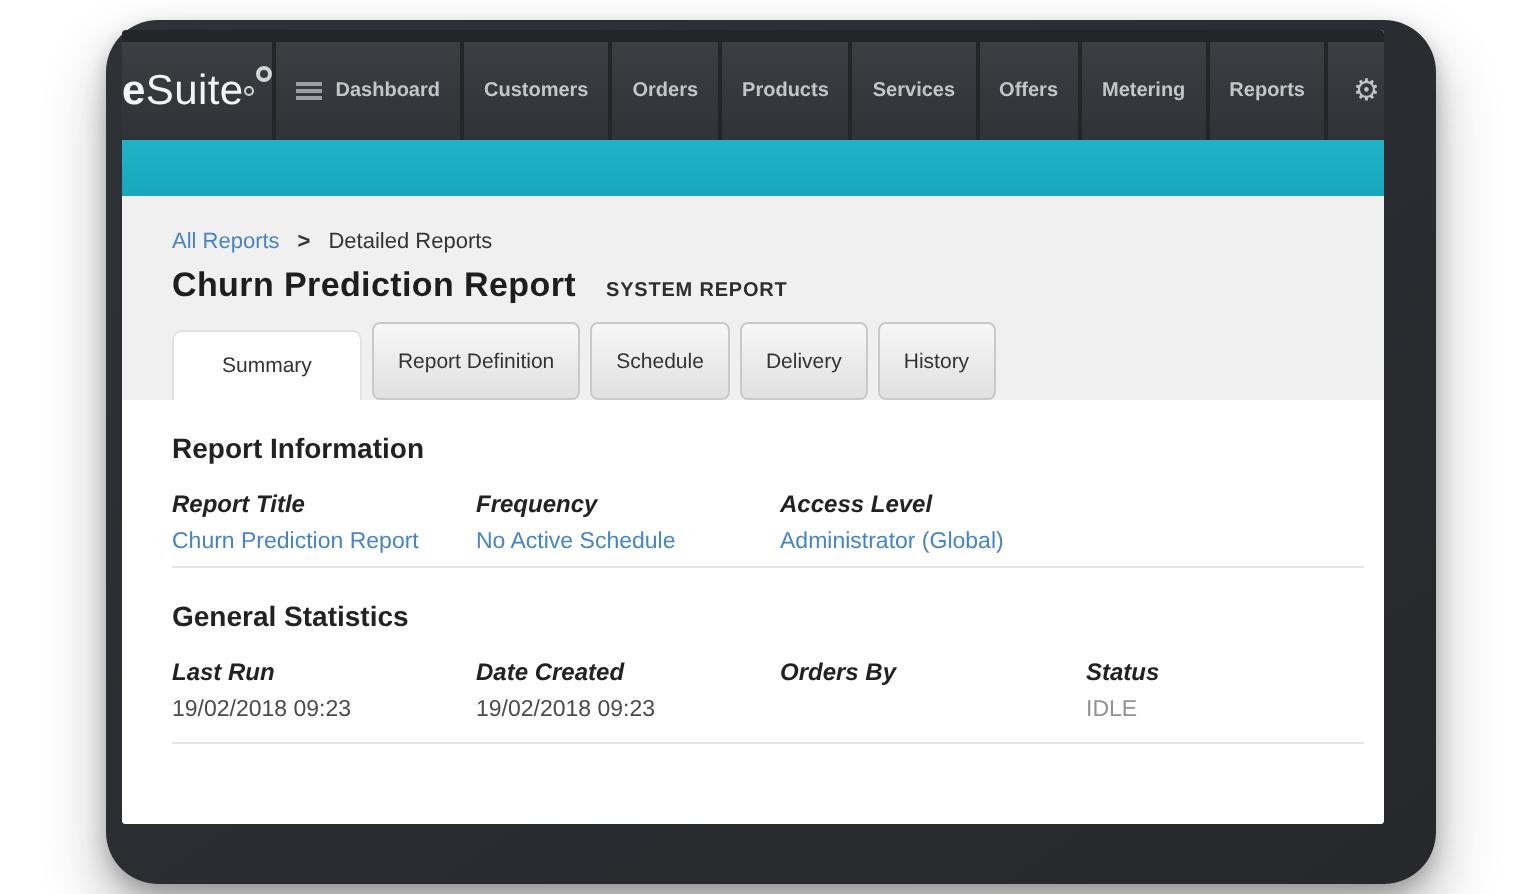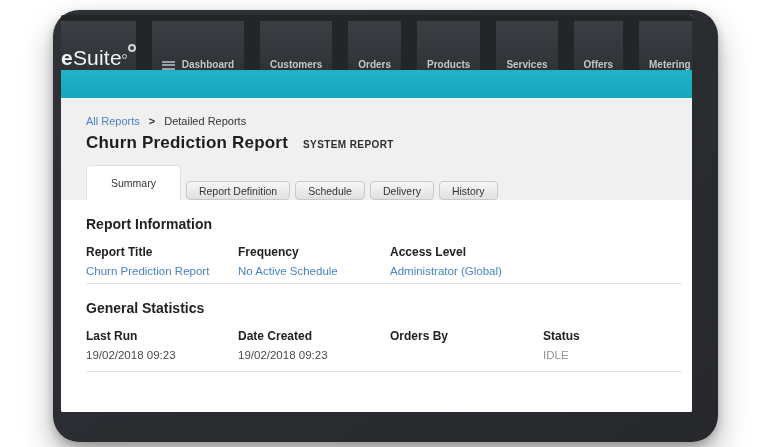--- a/index.html
+++ b/index.html
@@ -22,37 +22,37 @@
     display:flex; flex-direction:column; border-radius:2px;
   }
 
   
   .navbar {
     height:55px; flex:none; background:#232528;
     display:flex; align-items:stretch; padding-top:6px;
   }
   .nav-seg {
     background:linear-gradient(180deg,#3b3e43,#2f3237);
-    display:flex; align-items:flex-end; margin-right:2px;
+    display:flex; align-items:center; margin-right:2px;
   }
   .logo-seg { width:126px; justify-content:center; cursor:pointer; }
   .logo-text { color:#f2f3f4; font-size:21px; letter-spacing:.2px; }
   .logo-text b { font-weight:bold; }
   .logo-bubbles { position:relative; width:14px; height:26px; display:inline-block; }
   .bubble-small {
     position:absolute; left:0; bottom:11px; width:5px; height:5px;
     border:1px solid #d2d5d8; border-radius:50%;
   }
   .bubble-large {
     position:absolute; right:0; top:0; width:8px; height:8px;
     border:2px solid #d2d5d8; border-radius:50%;
   }
   .nav-item {
     padding:0 10px; color:#c3c6c9; font-size:10px; font-weight:bold;
-    cursor:pointer; white-space:nowrap;margin-left:14px;
+    cursor:pointer; white-space:nowrap;
   }
   .nav-item .hamburger {
     display:inline-block; width:13px; height:9px; margin-right:7px;
     background:repeating-linear-gradient(180deg,#9aa0a5 0 2px,transparent 2px 3.5px);
     vertical-align:-1px;
   }
   .nav-item-gear { padding:0 12px; }
   .gear-glyph { font-size:15px; color:#c0c4c8; line-height:1; }
   .nav-fill { flex:1; margin-right:0; }
 
@@ -65,36 +65,36 @@
   .crumb-link { color:#4784c4; cursor:pointer; }
   .crumb-sep { color:#333; font-weight:bold; margin:0 9px; font-size:11px; }
   .crumb-current { color:#333; }
   .title-row { display:flex; align-items:baseline; margin-top:6px; }
   .page-title { font-size:17px; font-weight:bold; color:#1e1e1e; letter-spacing:.2px; }
   .title-badge { font-size:10px; font-weight:bold; color:#2e2e2e; margin-left:15px; letter-spacing:.4px; }
 
   
   .tabs { position:absolute; left:25px; bottom:0; display:flex; align-items:flex-end; }
   .tab {
-    height:19px; display:flex; align-items:center; padding:0 12px; margin-right:5px;
+    height:39px; display:flex; align-items:center; padding:0 12px; margin-right:5px;
     background:linear-gradient(180deg,#f7f7f7,#e0e0e0);
     border:1px solid #c9c9c9; border-radius:4px;
     font-size:10.5px; color:#333; cursor:pointer; white-space:nowrap;
   }
   .tab.active {
     height:35px; padding:0 24px; background:#ffffff;
     border:1px solid #e2e2e2; border-bottom:none; border-radius:5px 5px 0 0;
   }
 
   
   .panel { flex:1; background:#ffffff; padding:16px 10px 0 25px; }
   .section-heading { font-size:14px; font-weight:bold; color:#222; margin-bottom:13px; }
   .field-grid { display:grid; grid-template-columns:152px 152px 153px 1fr; }
   .field { padding-right:28px; }
-  .field-label { font-size:12px; font-weight:bold; color:#222; margin-bottom:5px; white-space:nowrap; }
+  .field-label { font-size:12px; font-weight:bold; color:#222; margin-bottom:5px; white-space:nowrap;font-style:italic; }
   .field-value { font-size:11.5px; line-height:14px; color:#4a4a4a; }
   .field-value.link { color:#4784c4; cursor:pointer; }
   .field-value.muted { color:#929292; }
   .section-divider { border:none; border-top:1px solid #e3e3e3; margin:5px 0 16px 0; }
   .section-divider.last { margin-top:9px; }
 </style>
 </head>
 <body>
 
 <div class="stage">

